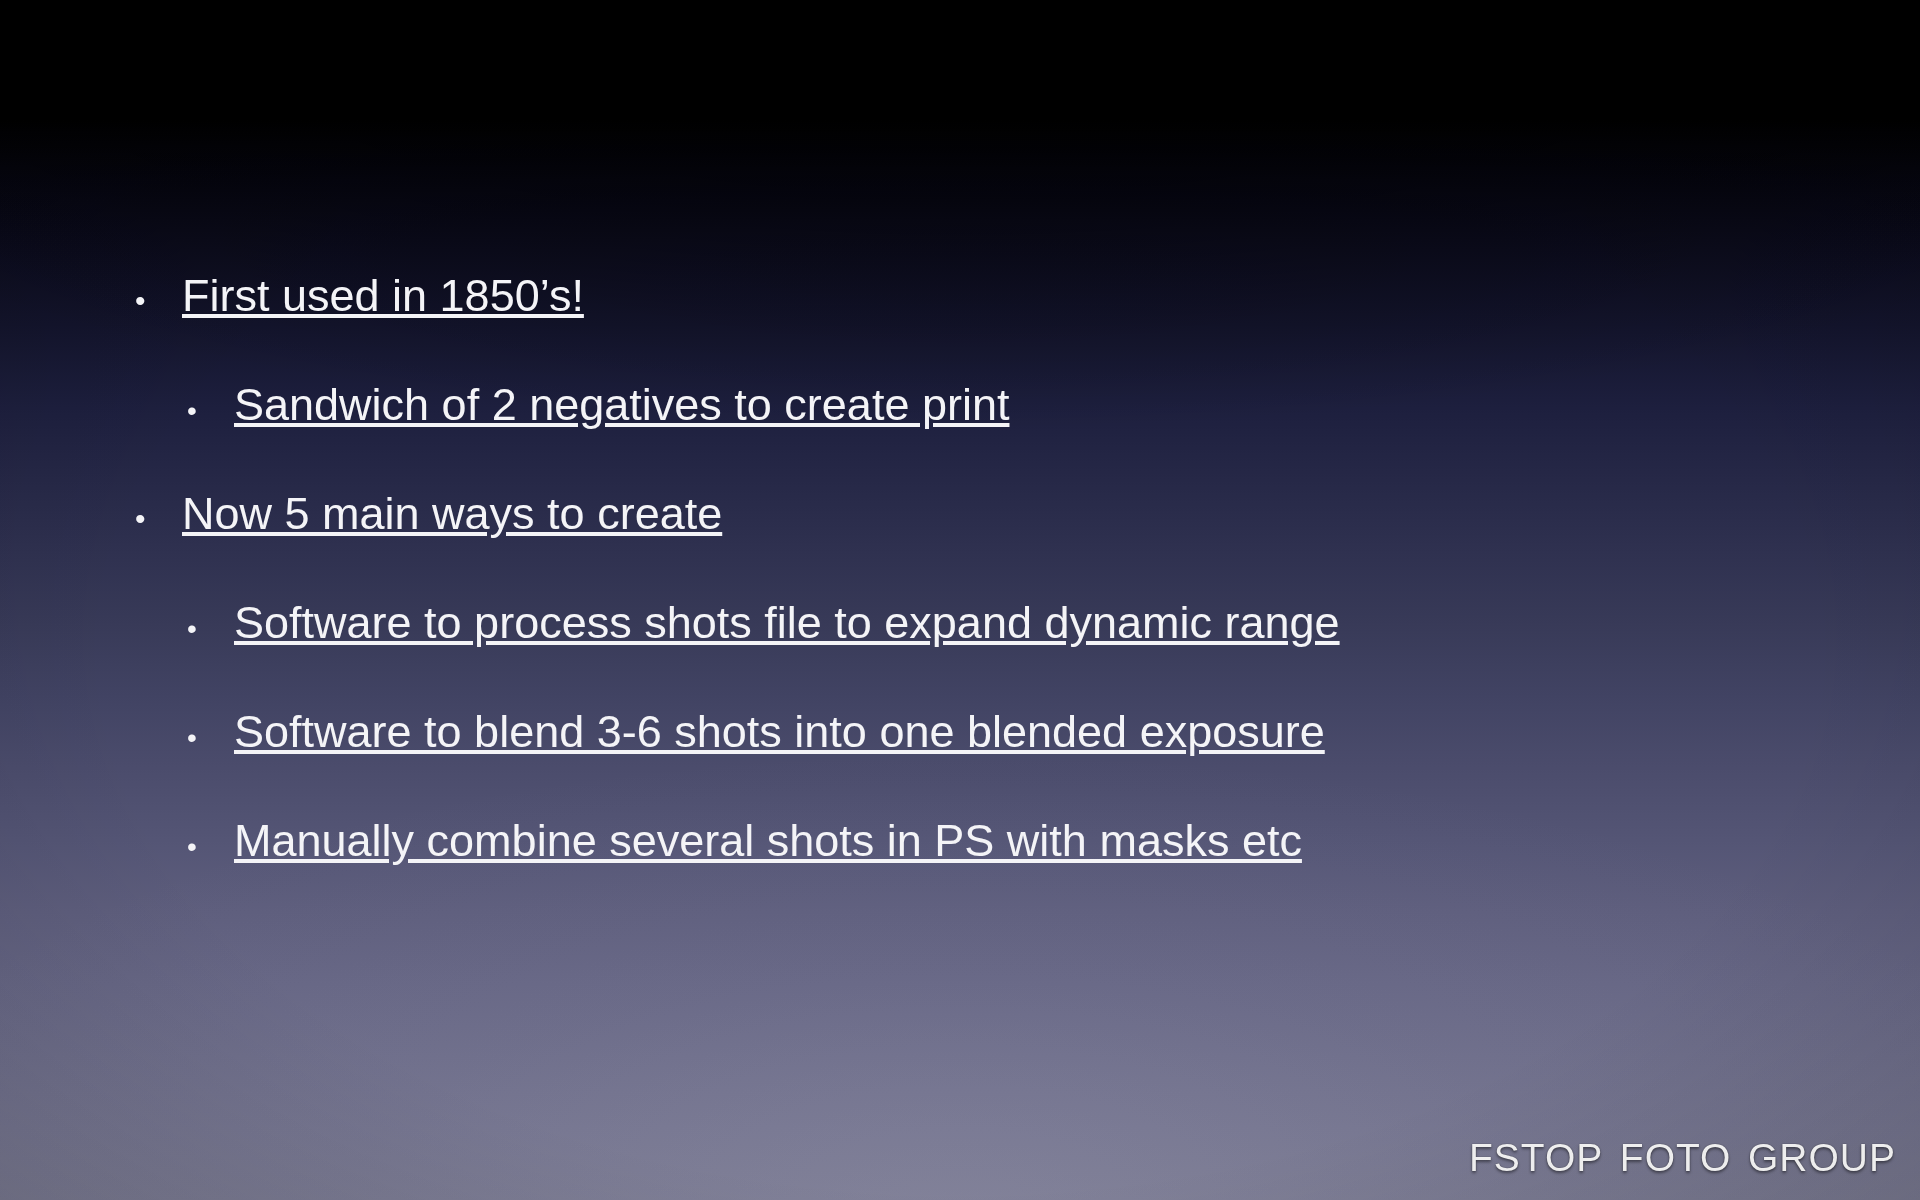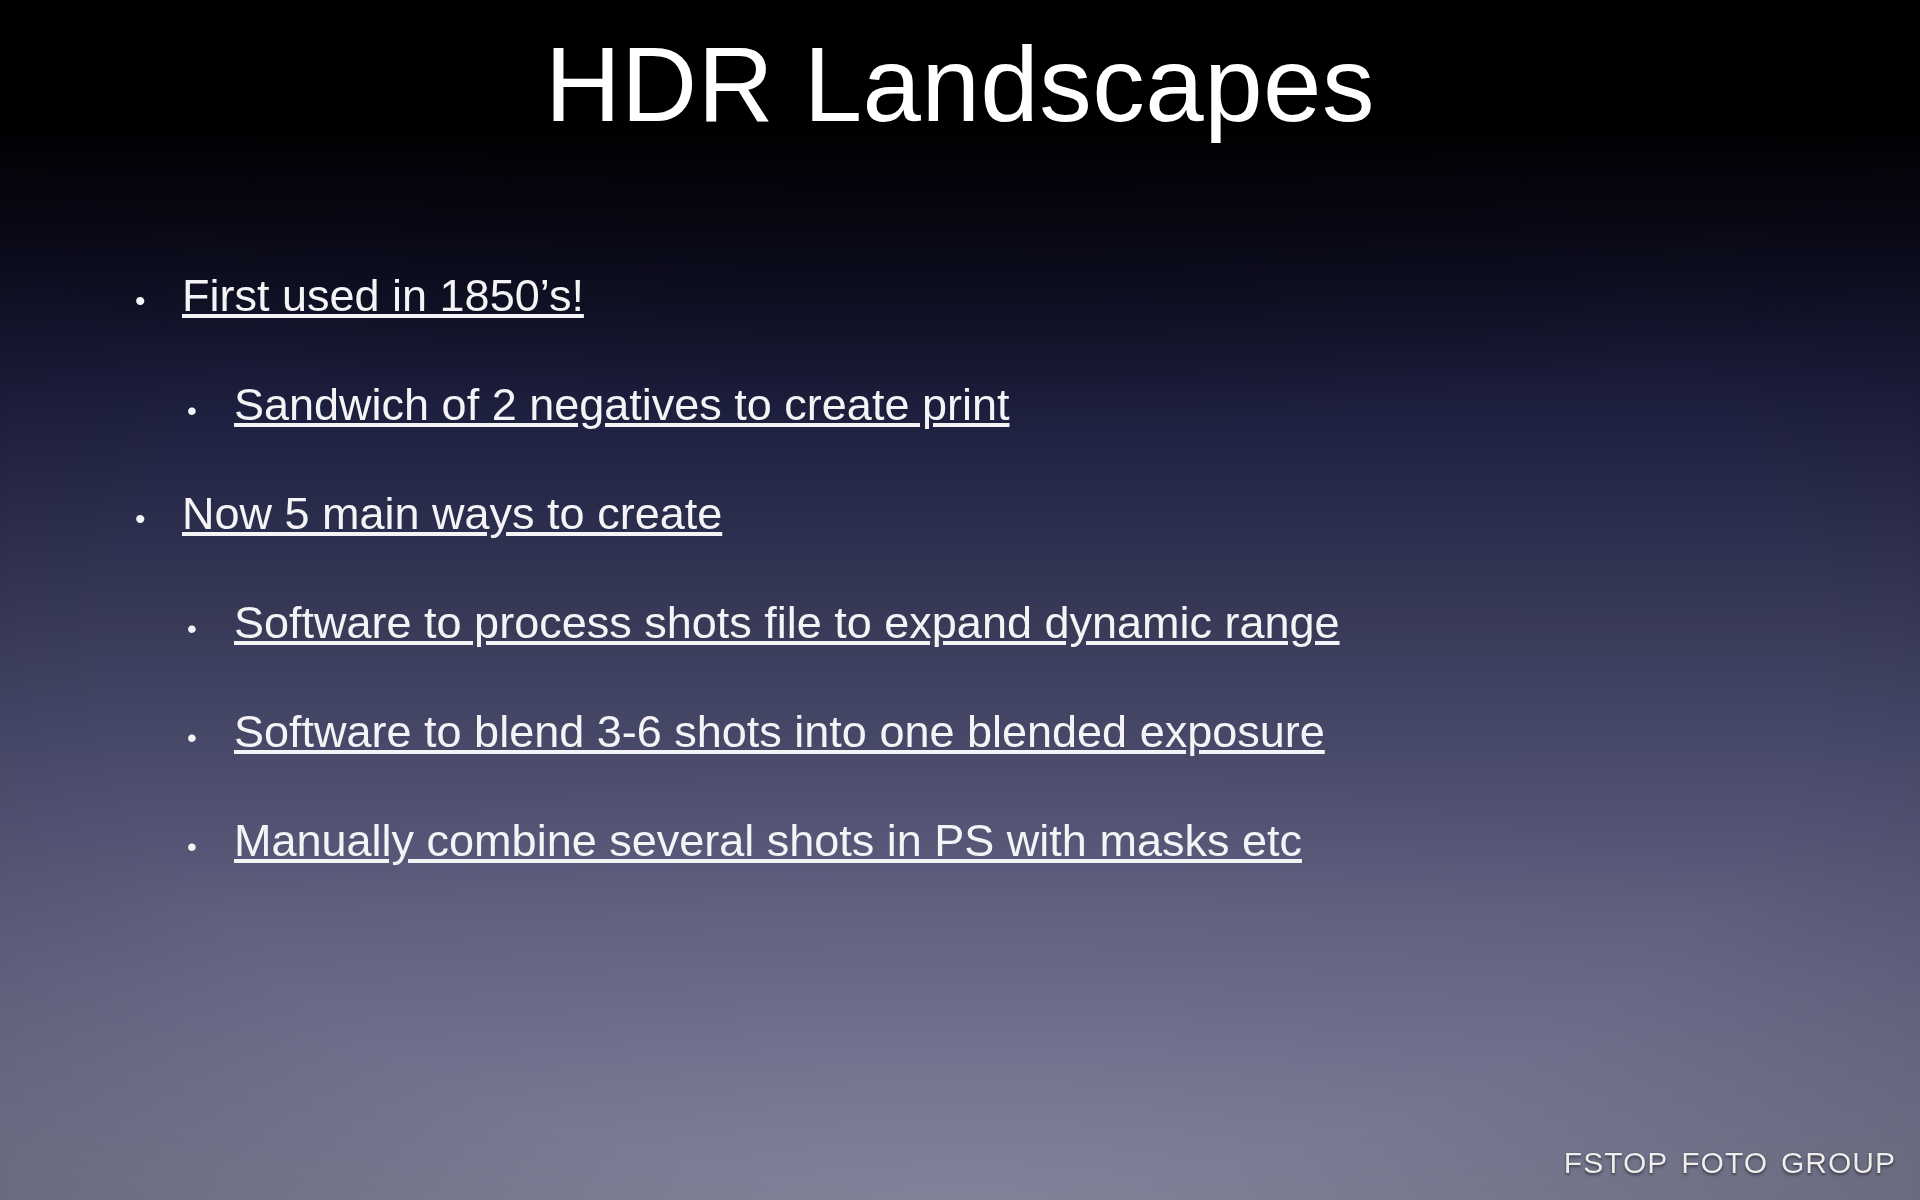--- a/index.html
+++ b/index.html
@@ -133,21 +133,21 @@
   .bullet-row:last-child {
     margin-bottom: 0;
   }
 
   
   .logo {
     position: absolute;
     right: 24px;
     bottom: 20px;
     color: rgba(255,255,255,0.92);
-    font-size: 43px;
+    font-size: 56px;
     font-weight: 400;
     font-stretch: condensed;
     letter-spacing: 1px;
     font-variant: small-caps;
     text-transform: lowercase;
     line-height: 1;
     text-shadow:
       0 2px 3px rgba(0,0,0,0.45),
       0 0 1px rgba(0,0,0,0.6);
     white-space: nowrap;
@@ -155,21 +155,20 @@
   .logo::first-letter { font-size: 1em; }
 </style>
 </head>
 <body>
 
 <div class="slide">
 
   <div class="slide-glow"></div>
   <div class="slide-vignette"></div>
 
-  <div class="title">HDR Landscapes</div>
 
   <div class="body">
 
     <div class="bullet-row lvl-1">
       <span class="bullet-mark">•</span>
       <span class="bullet-text">First used in 1850’s!</span>
     </div>
 
     <div class="bullet-row lvl-2">
       <span class="bullet-mark">•</span>

